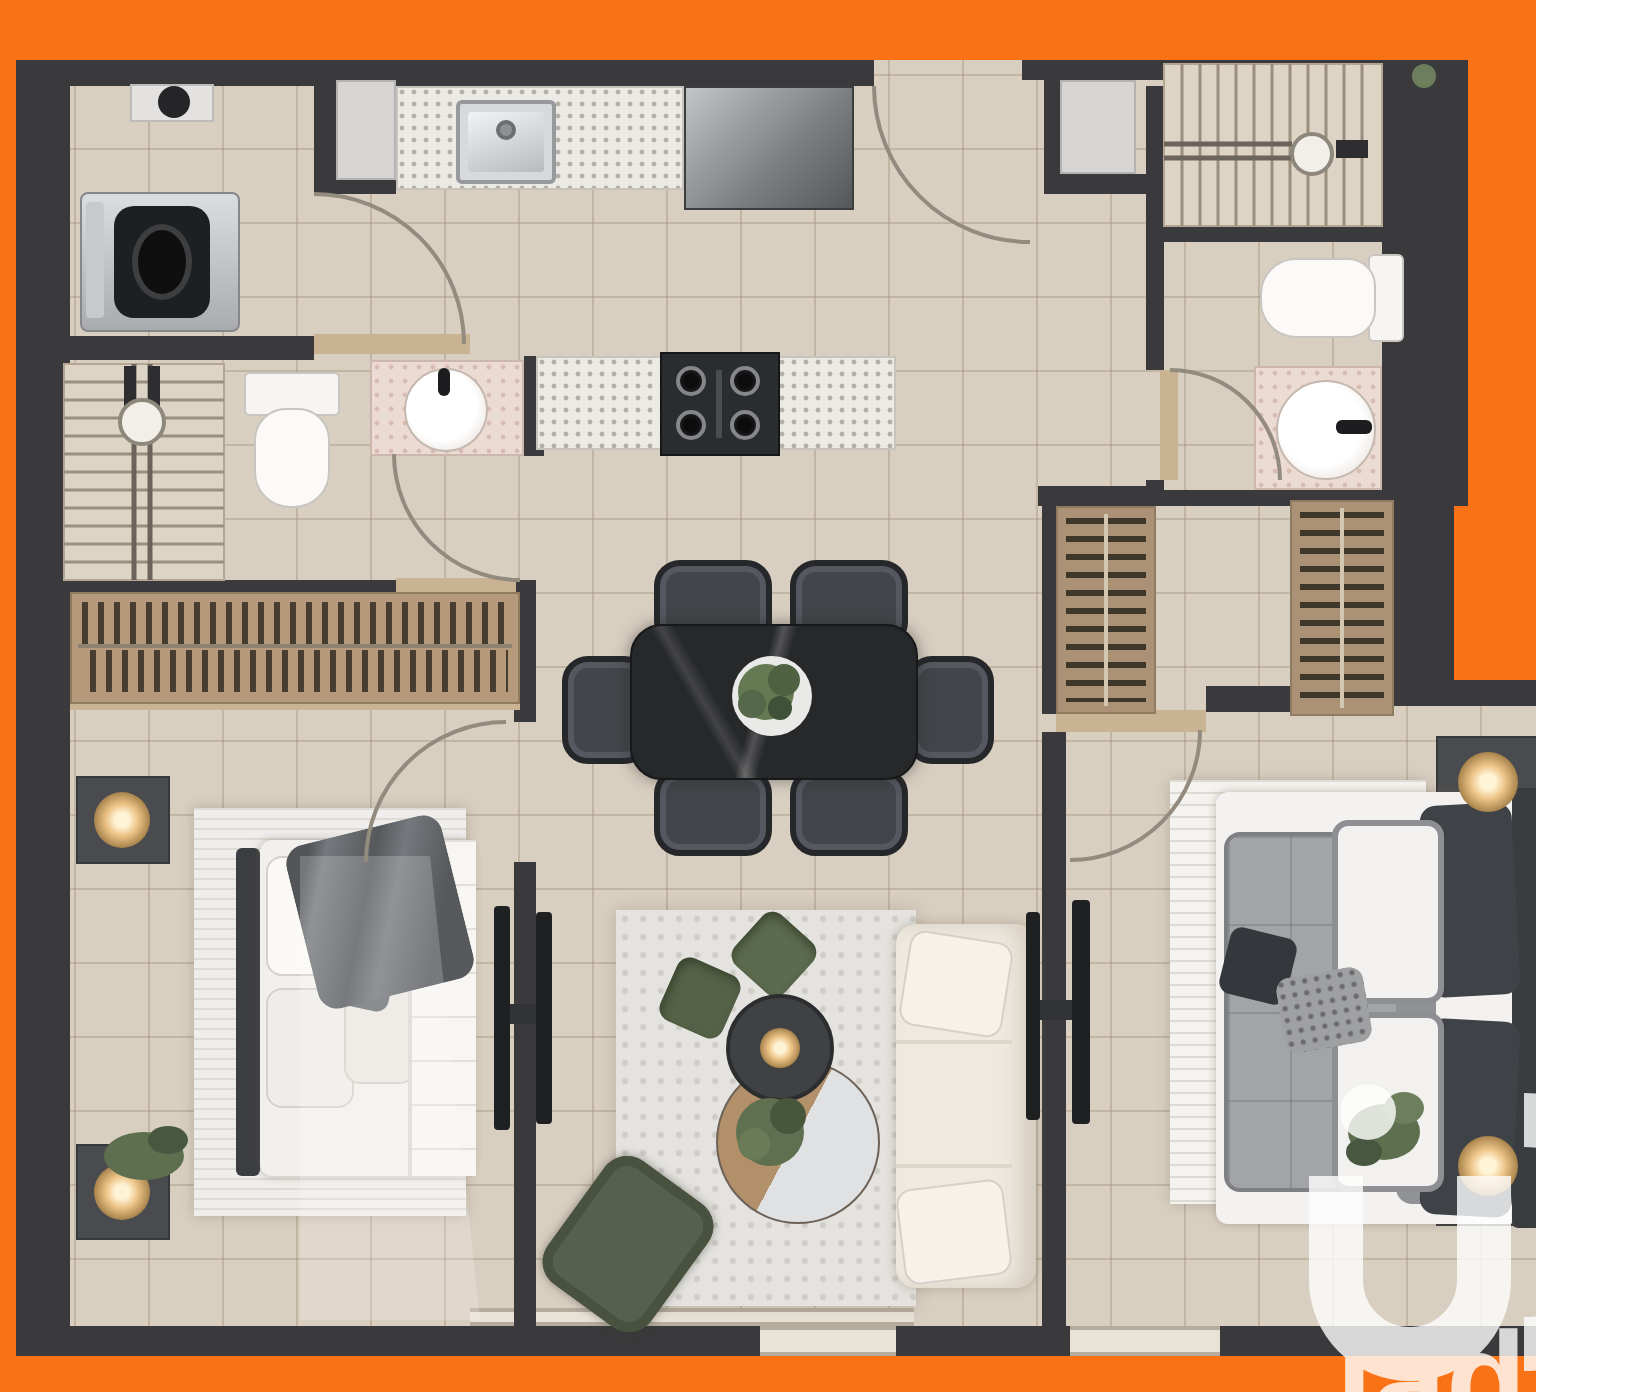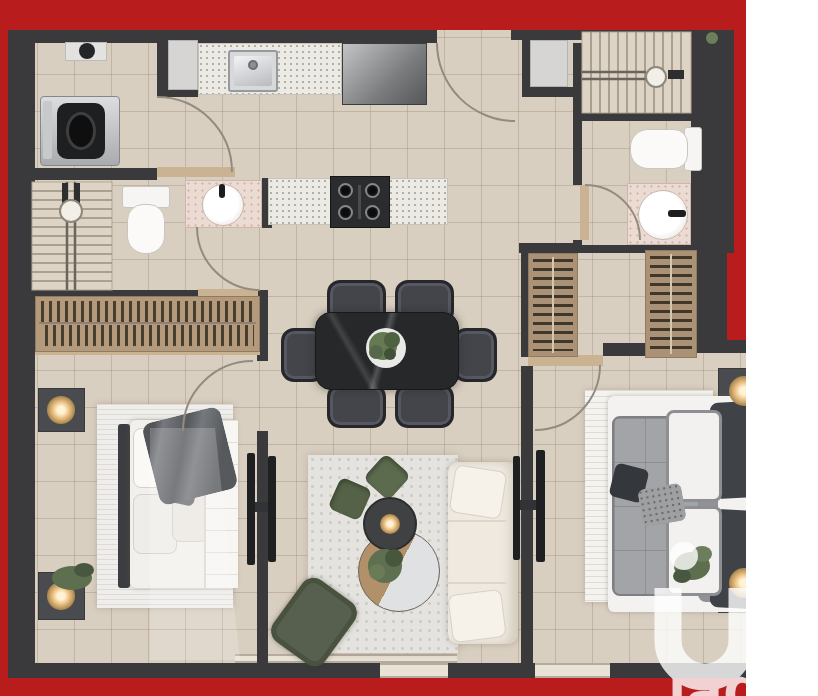--- a/index.html
+++ b/index.html
@@ -1,17 +1,17 @@
 <!DOCTYPE html>
 <html><head>
 <meta charset="utf-8">
 <style>
   html,body{margin:0;padding:0;background:#ffffff;}
-  #stage{position:relative;width:698px;height:696px;background:#b91c1c;overflow:hidden;
-         font-family:"Liberation Sans", sans-serif;padding-left:48px;}
+  #stage{position:relative;width:768px;height:696px;background:#f97316;overflow:hidden;
+         font-family:"Liberation Sans", sans-serif;}
   .abs{position:absolute;}
   .wall{position:absolute;background:#3a3a3c;}
   .floor{position:absolute;left:0;top:0;width:818px;height:696px;
          background-color:#d9cfc1;
          background-image:linear-gradient(rgba(164,148,126,.45) 1px, transparent 1px),
                           linear-gradient(90deg, rgba(164,148,126,.45) 1px, transparent 1px);
          background-size:37px 37px;
          clip-path:polygon(8px 30px,734px 30px,734px 253px,727px 253px,727px 345px,790px 345px,790px 678px,8px 678px);}
   .granite{position:absolute;background-color:#eceae5;
            background-image:radial-gradient(#b4aea4 1px, transparent 1.4px);background-size:6px 6px;

